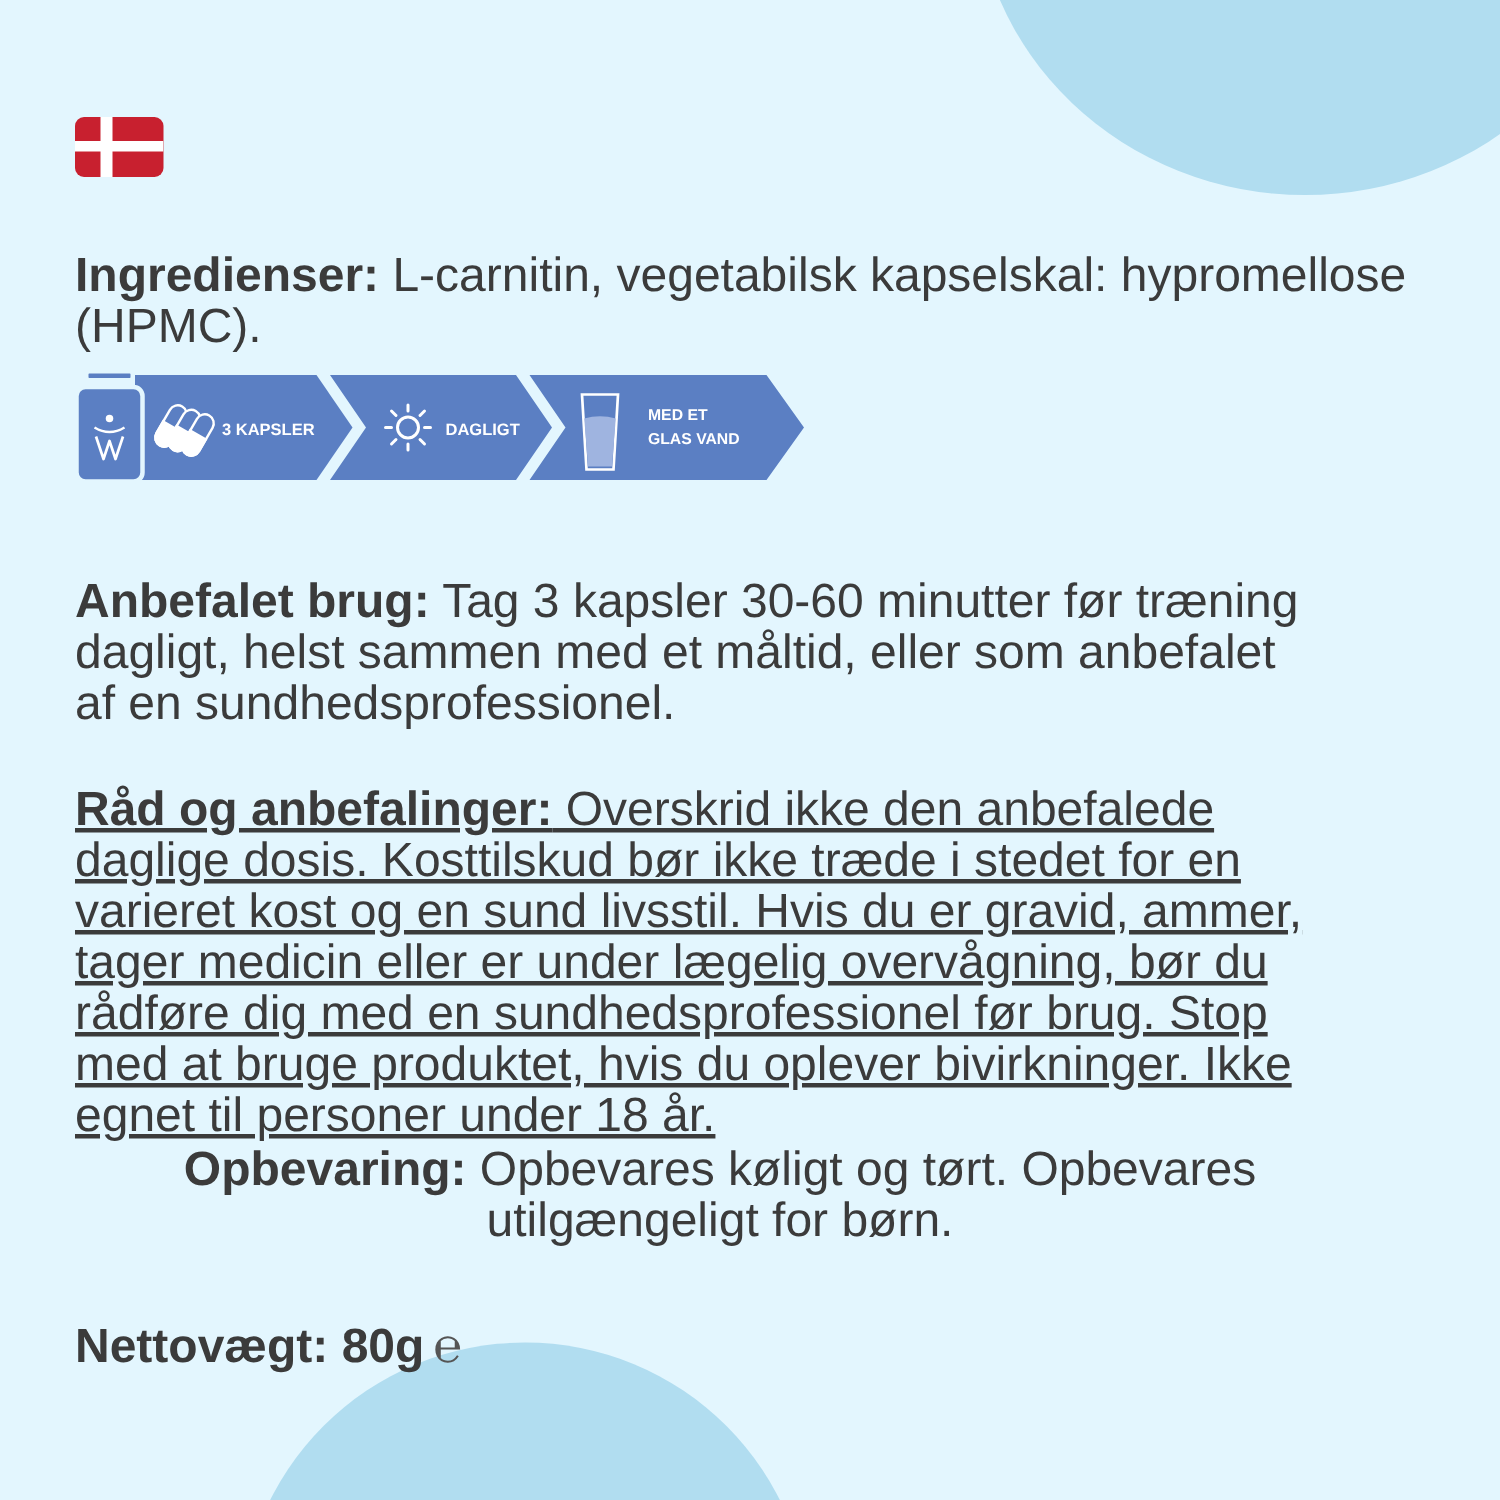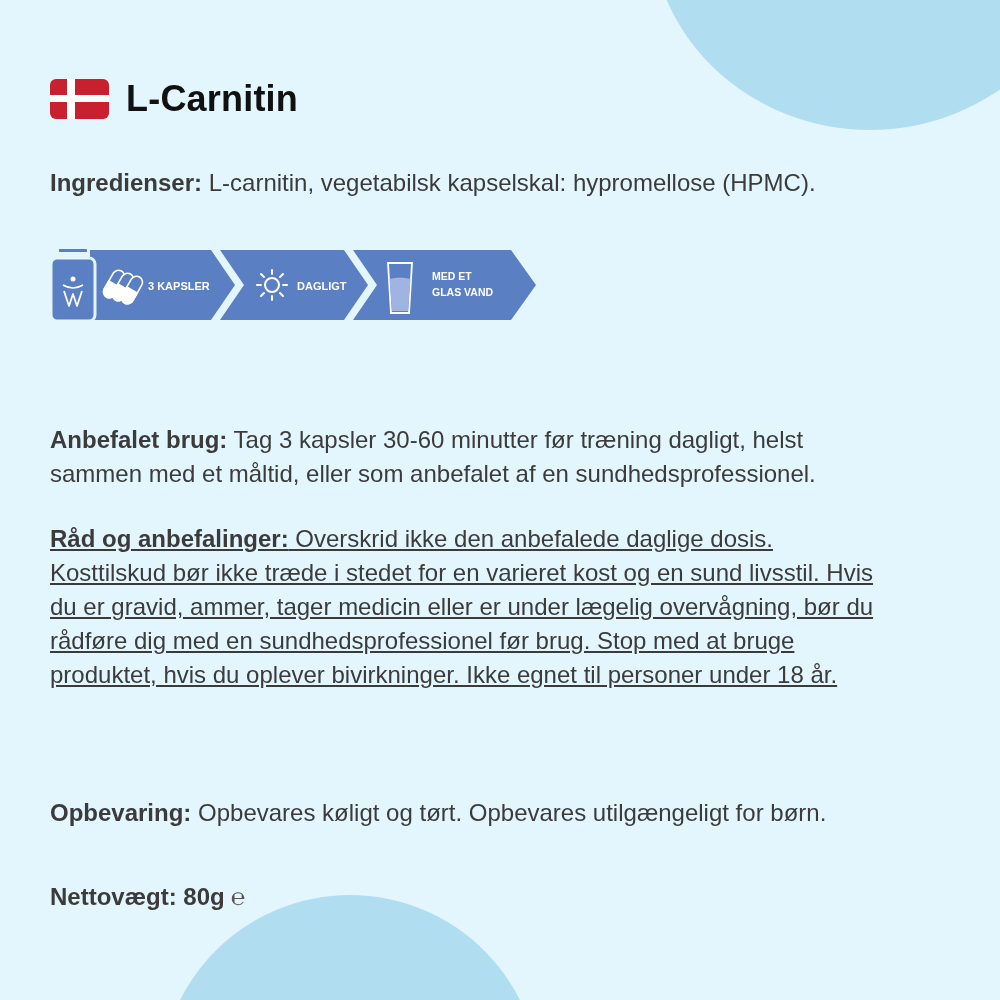--- a/index.html
+++ b/index.html
@@ -14,43 +14,42 @@
   .circle-bottom { left: 160px; top: 895px; width: 380px; height: 380px; }
 
   .header { position: absolute; left: 50px; top: 78px; display: flex; align-items: center; }
   .flag {
     width: 59px; height: 40px; border-radius: 6px; background: #c8202f; position: relative; overflow: hidden;
   }
   .flag .v { position: absolute; left: 17px; top: 0; width: 8px; height: 100%; background: #fff; }
   .flag .h { position: absolute; left: 0; top: 16px; width: 100%; height: 7px; background: #fff; }
   .title { margin-left: 17px; font-size: 36px; font-weight: 700; color: #111; letter-spacing: 0.2px; }
 
-  .para { position: absolute; left: 50px; width: 900px; font-size: 24px; line-height: 34px; color: #3b3b3b; }
+  .para { position: absolute; left: 50px; width: 900px; font-size: 32px; line-height: 34px; color: #3b3b3b; }
   .para b { font-weight: 700; color: #3b3b3b; }
   .ingredients { top: 166px; }
-  .usage { top: 383px; width: 830px; margin-top: 40px; }
+  .usage { top: 383px; width: 830px; }
   .advice { top: 522px; width: 830px; text-decoration: underline; }
-  .storage { top: 796px; width: 860px; }
+  .storage { top: 762px; width: 860px; text-align: center; }
   .weight { top: 880px; }
   .weight .e-icon { font-family: "DejaVu Serif", serif; font-weight: 400; color: #555; margin-left: 6px; }
 
   .banner { position: absolute; left: 48px; top: 244px; width: 500px; height: 82px; }
 </style>
 </head>
 <body>
 
 <div class="circle circle-top"></div>
 <div class="circle circle-bottom"></div>
 
 <div class="header">
   <div class="flag">
     <div class="v"></div>
       <div class="h"></div>
   </div>
-  <div class="title">L-Carnitin</div>
 </div>
 
 <div class="para ingredients">
   <b>Ingredienser:</b><span> L-carnitin, vegetabilsk kapselskal: hypromellose (HPMC).</span>
 </div>
 
 <svg class="banner" viewBox="0 0 500 82" xmlns="http://www.w3.org/2000/svg">
 
   <polygon points="42,6 163,6 187,41 163,76 42,76" fill="#5b7fc3"></polygon>
 

